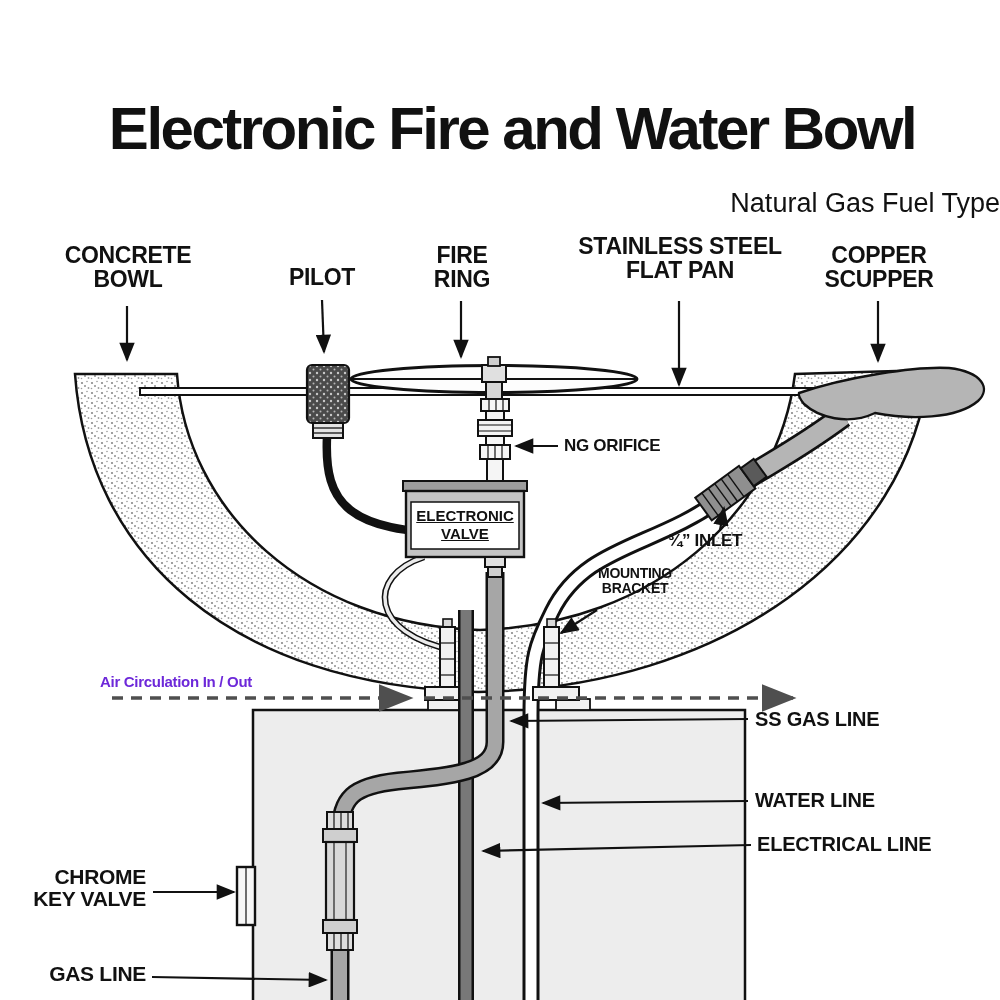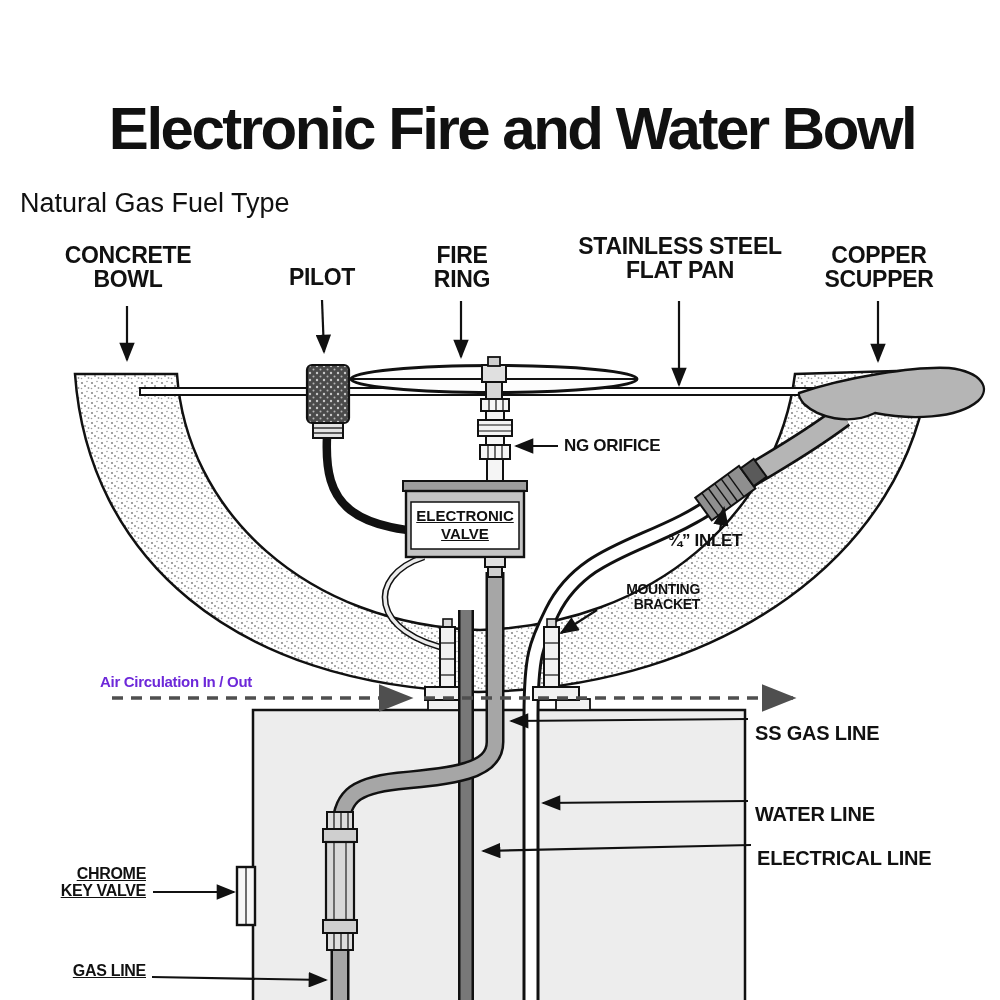--- a/index.html
+++ b/index.html
@@ -1,26 +1,26 @@
 <!DOCTYPE html>
 <html><head>
 <meta charset="utf-8">
 <style>
   html,body{margin:0;padding:0;background:#fff;}
   #stage{position:relative;width:1000px;height:1000px;background:#fff;overflow:hidden;
          font-family:"Liberation Sans",sans-serif;}
   #art{position:absolute;left:0;top:0;}
   .label{position:absolute;font-weight:bold;color:#111;line-height:1.04;letter-spacing:-0.3px;}
   .title{left:0;right:0;top:98px;text-align:center;font-size:60px;letter-spacing:-2.5px;margin-left:24px;}
-  .subtitle{left:0;right:0;top:189px;text-align:left;font-size:27px;font-weight:400;letter-spacing:0;margin-left:20px;}
+  .subtitle{left:0;right:0;top:189px;text-align:right;font-size:27px;font-weight:400;letter-spacing:0;margin-left:20px;}
   .callout{font-size:23px;text-align:center;}
   .small{font-size:17px;text-align:left;}
-  .tiny{font-size:14px;text-align:right;margin-top:16px;}
-  .side{font-size:20px;text-align:left;letter-spacing:-0.2px;margin-top:14px;}
-  .leftlab{font-size:16px;text-align:right;text-decoration:underline;}
+  .tiny{font-size:14px;text-align:center;}
+  .side{font-size:20px;text-align:left;letter-spacing:-0.2px;}
+  .leftlab{font-size:21px;text-align:right;}
   .air{font-size:15px;color:#6d28d9;text-align:left;}
   .valvetxt{left:411px;top:507px;width:108px;font-size:15px;text-align:center;line-height:1.2;letter-spacing:0;text-decoration:underline;}
 </style>
 </head>
 <body>
 
 <div id="stage">
 
   <svg id="art" width="1000" height="1000" viewBox="0 0 1000 1000">
     <defs>

